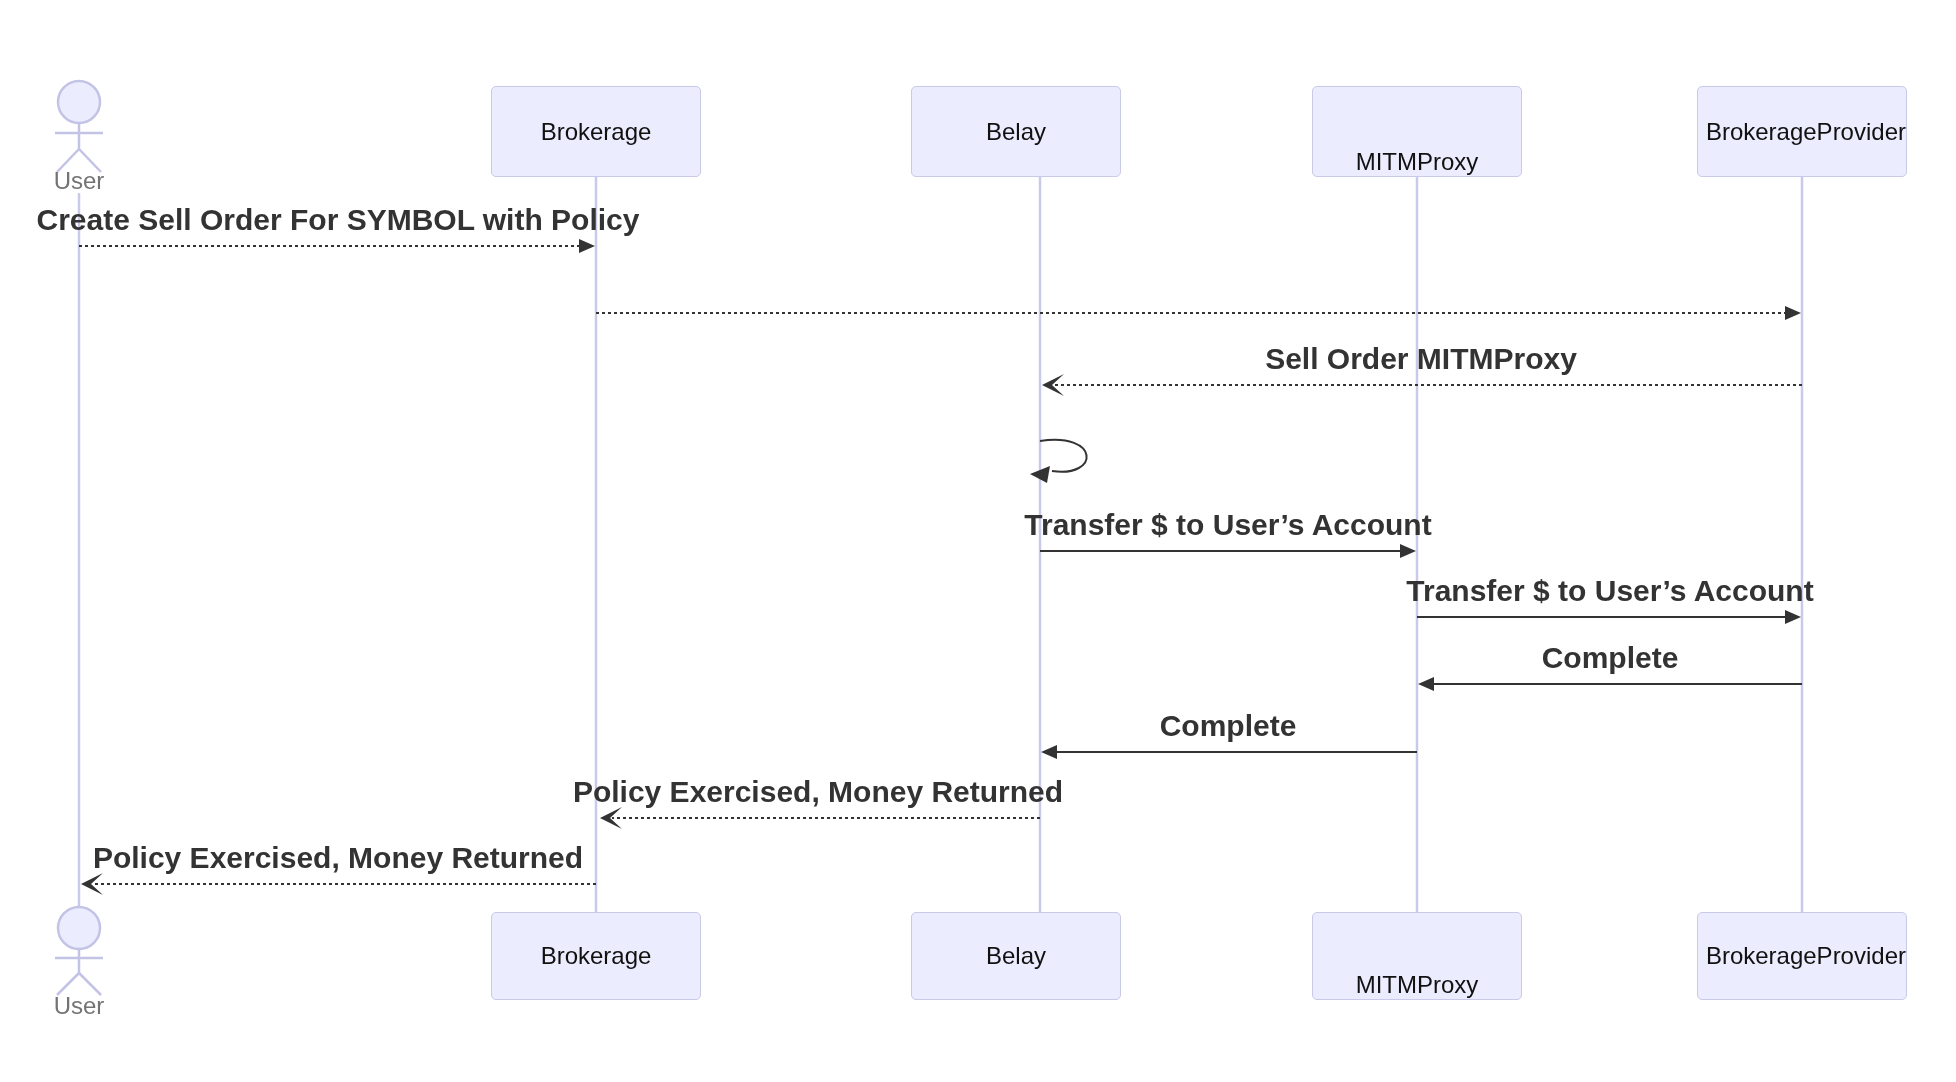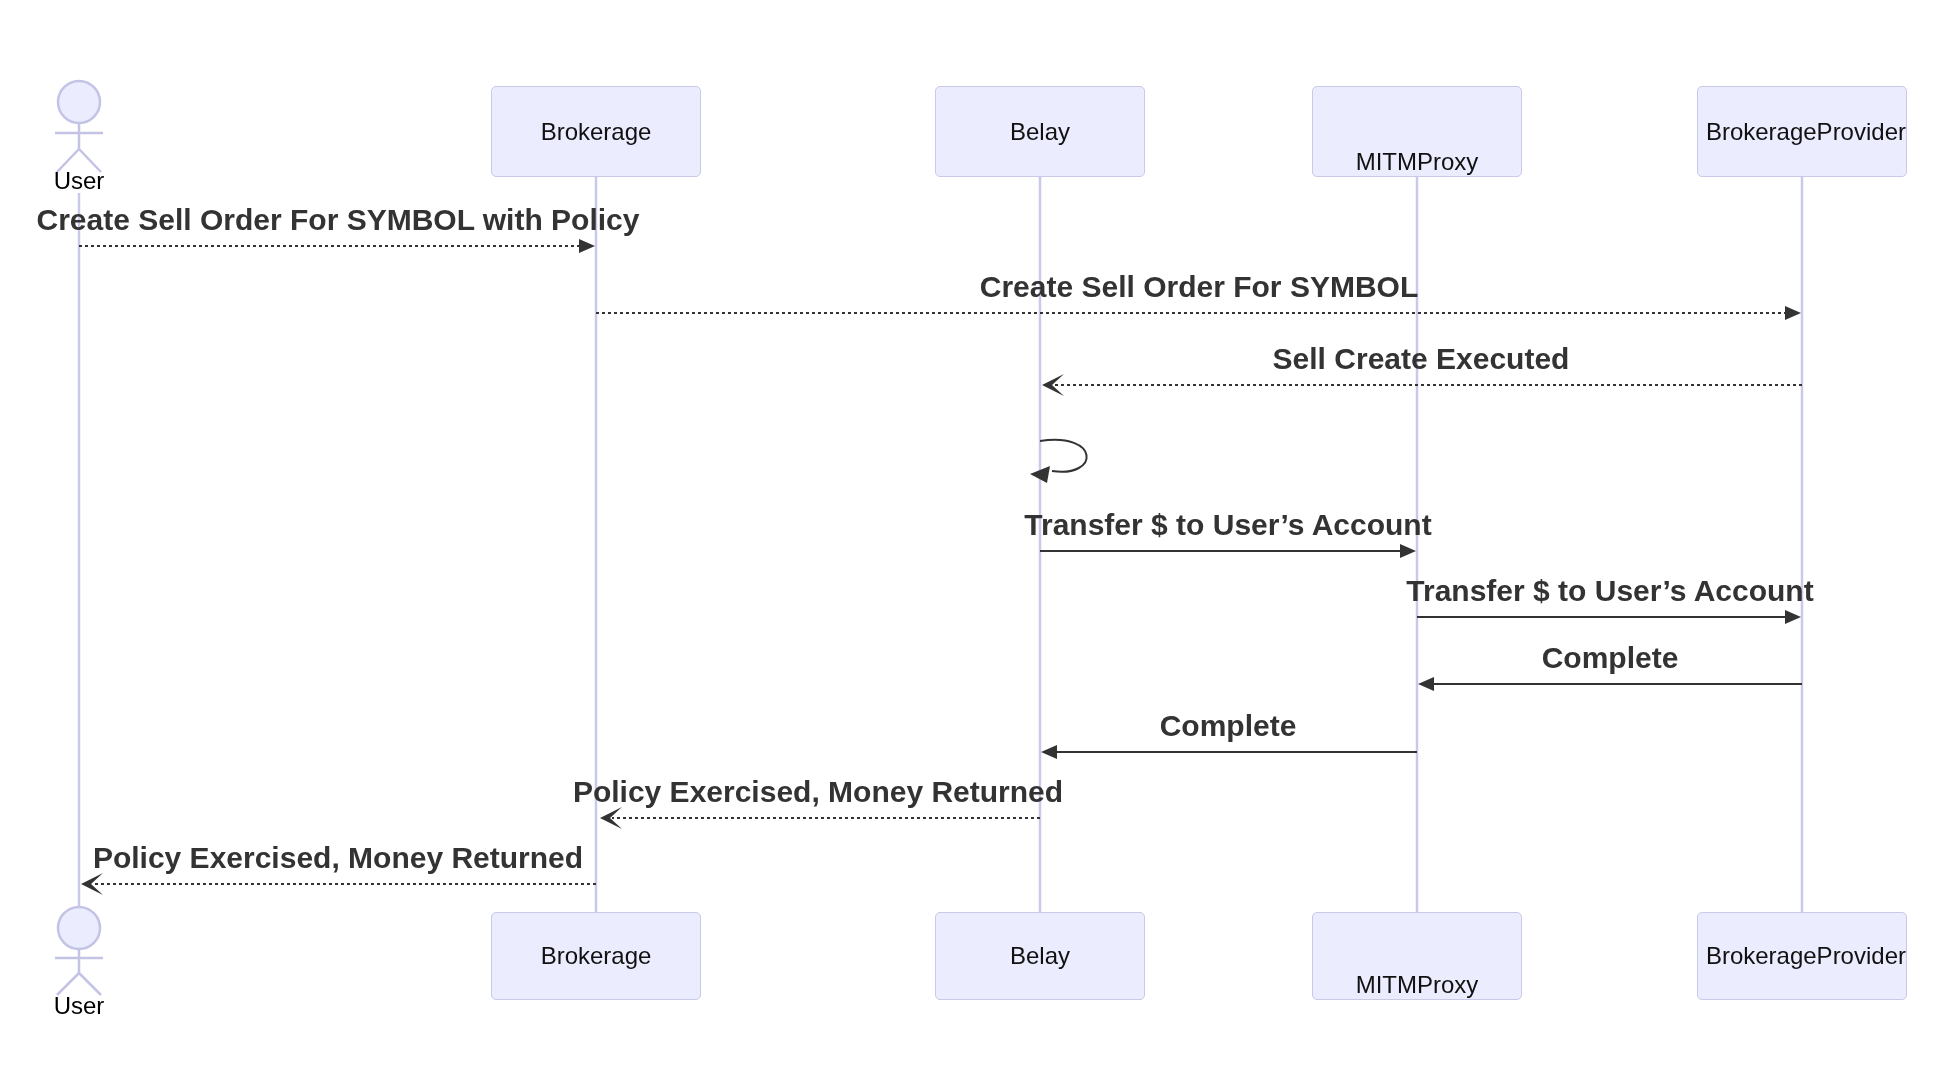--- a/index.html
+++ b/index.html
@@ -18,27 +18,27 @@
     border:1.5px solid #c9c9e8;
     border-radius:5px;
     display:flex;align-items:center;justify-content:center;
     font-size:24px;color:#111111;
     box-sizing:border-box;
     z-index:2;
   }
   .participant.top{top:86px;height:91px;}
   .participant.bottom{top:912px;height:88px;}
   .p-brokerage{left:491px;}
-  .p-belay{left:935px;}
+  .p-belay{left:911px;}
   .p-mitmproxy{left:1312px;align-items:flex-end;}
   .p-brokerageprovider{left:1697px;justify-content:flex-end;}
   .actor-label{
     position:absolute;
     transform:translateX(-50%);
-    font-size:24px;color:#000000;
+    font-size:24px;color:#737373;
     white-space:nowrap;z-index:2;
   }
   .msg{
     position:absolute;
     transform:translateX(-50%);
     font-size:30px;font-weight:700;color:#333333;
     white-space:nowrap;line-height:28px;height:28px;
     z-index:2;
   }
   .lifeline{stroke:#c9c9ec;stroke-width:2.5;}
@@ -131,22 +131,21 @@
     <span>MITMProxy</span>
   </div>
   <div class="participant bottom p-brokerageprovider">
     <span>BrokerageProvider</span>
   </div>
 
   <div class="actor-label" style="left:79px;top:167px;">User</div>
   <div class="actor-label" style="left:79px;top:992px;">User</div>
 
   <div class="msg" style="left:338px;top:206px;">Create Sell Order For SYMBOL with Policy</div>
-  <div class="msg" style="left:1199px;top:273px;">Create Sell Order For SYMBOL</div>
-  <div class="msg" style="left:1421px;top:345px;">Sell Create Executed</div>
+  <div class="msg" style="left:1421px;top:345px;">Sell Order MITMProxy</div>
   <div class="msg" style="left:1228px;top:511px;">Transfer $ to User’s Account</div>
   <div class="msg" style="left:1610px;top:577px;">Transfer $ to User’s Account</div>
   <div class="msg" style="left:1610px;top:644px;">Complete</div>
   <div class="msg" style="left:1228px;top:712px;">Complete</div>
   <div class="msg" style="left:818px;top:778px;">Policy Exercised, Money Returned</div>
   <div class="msg" style="left:338px;top:844px;">Policy Exercised, Money Returned</div>
 
 </div>
 
 </body></html>

